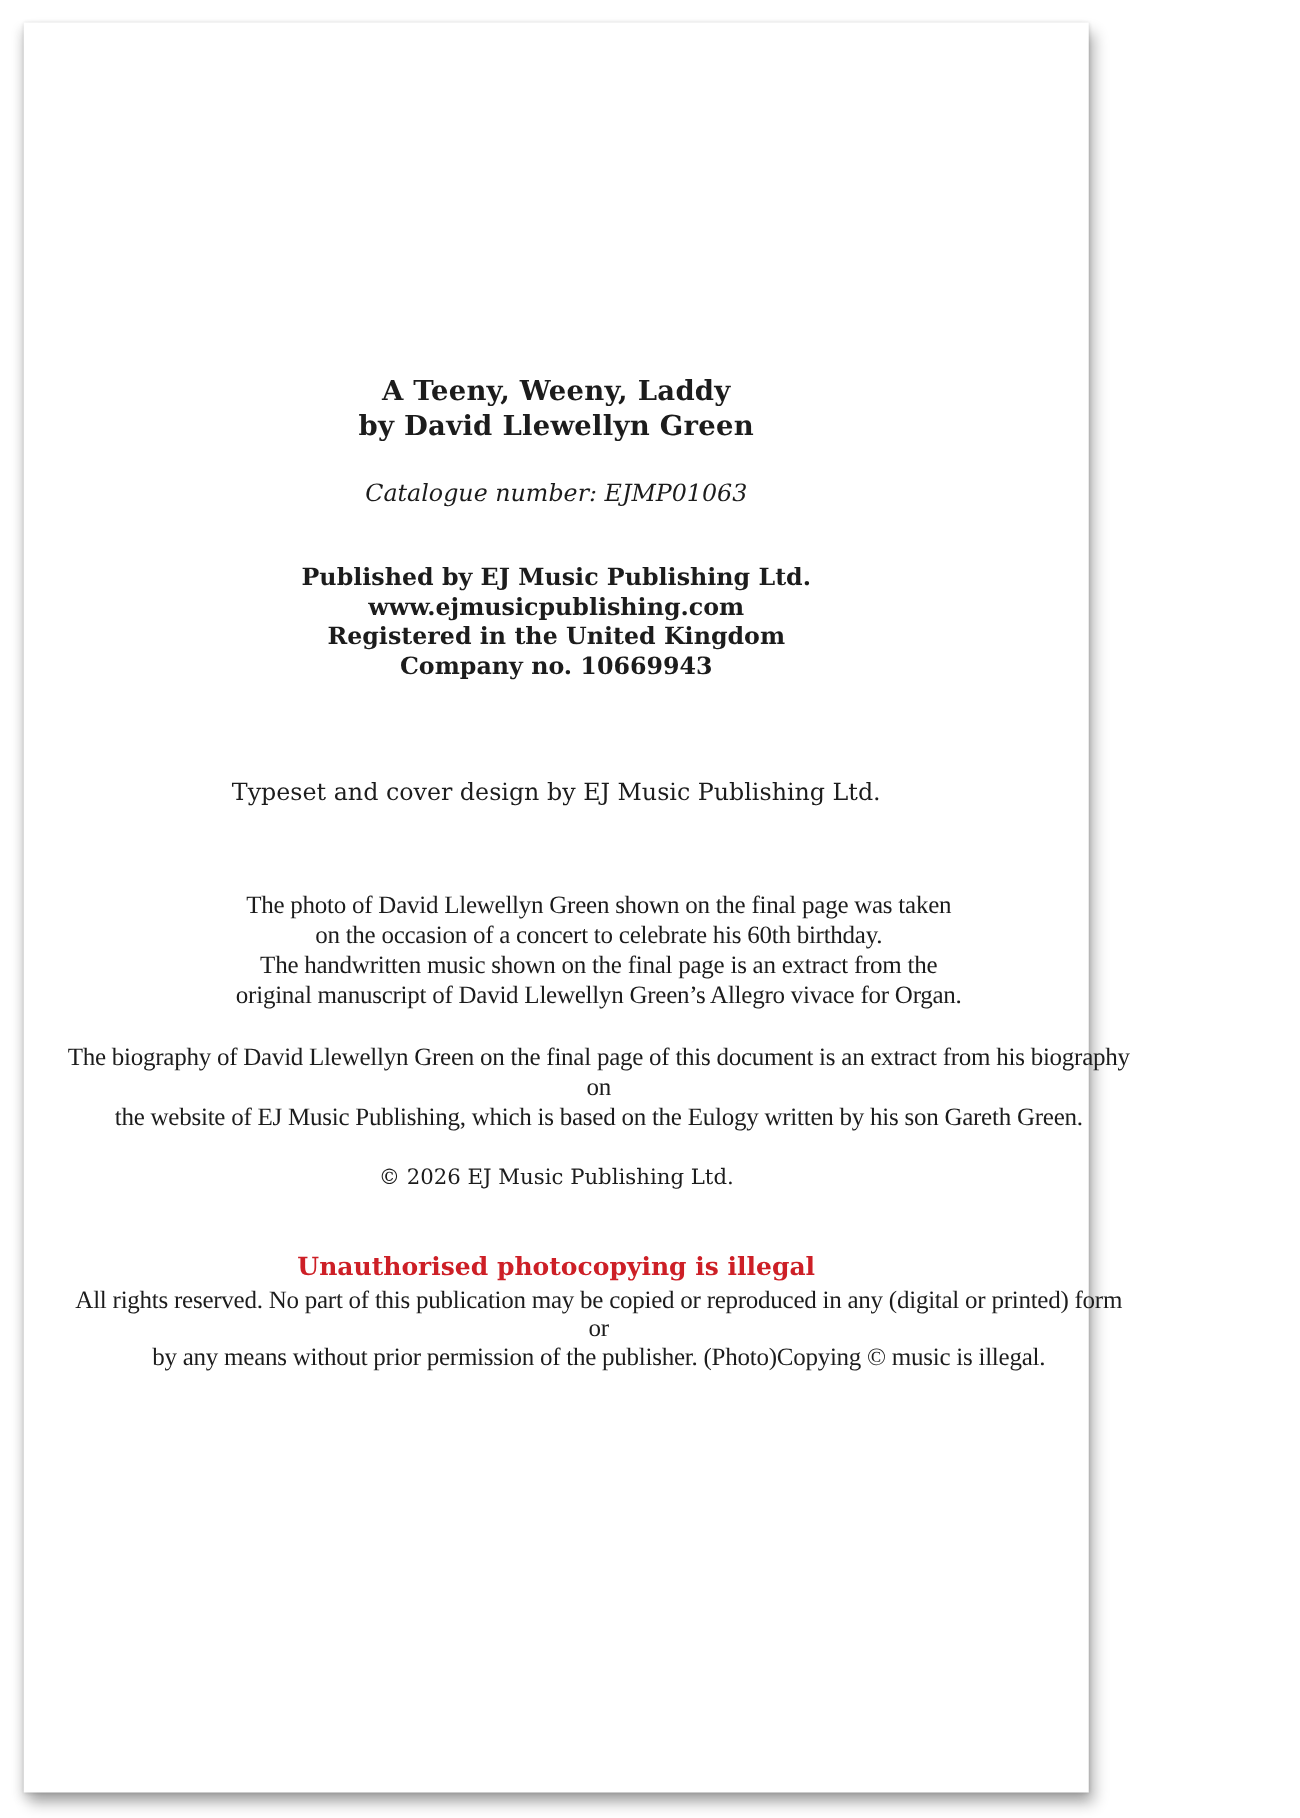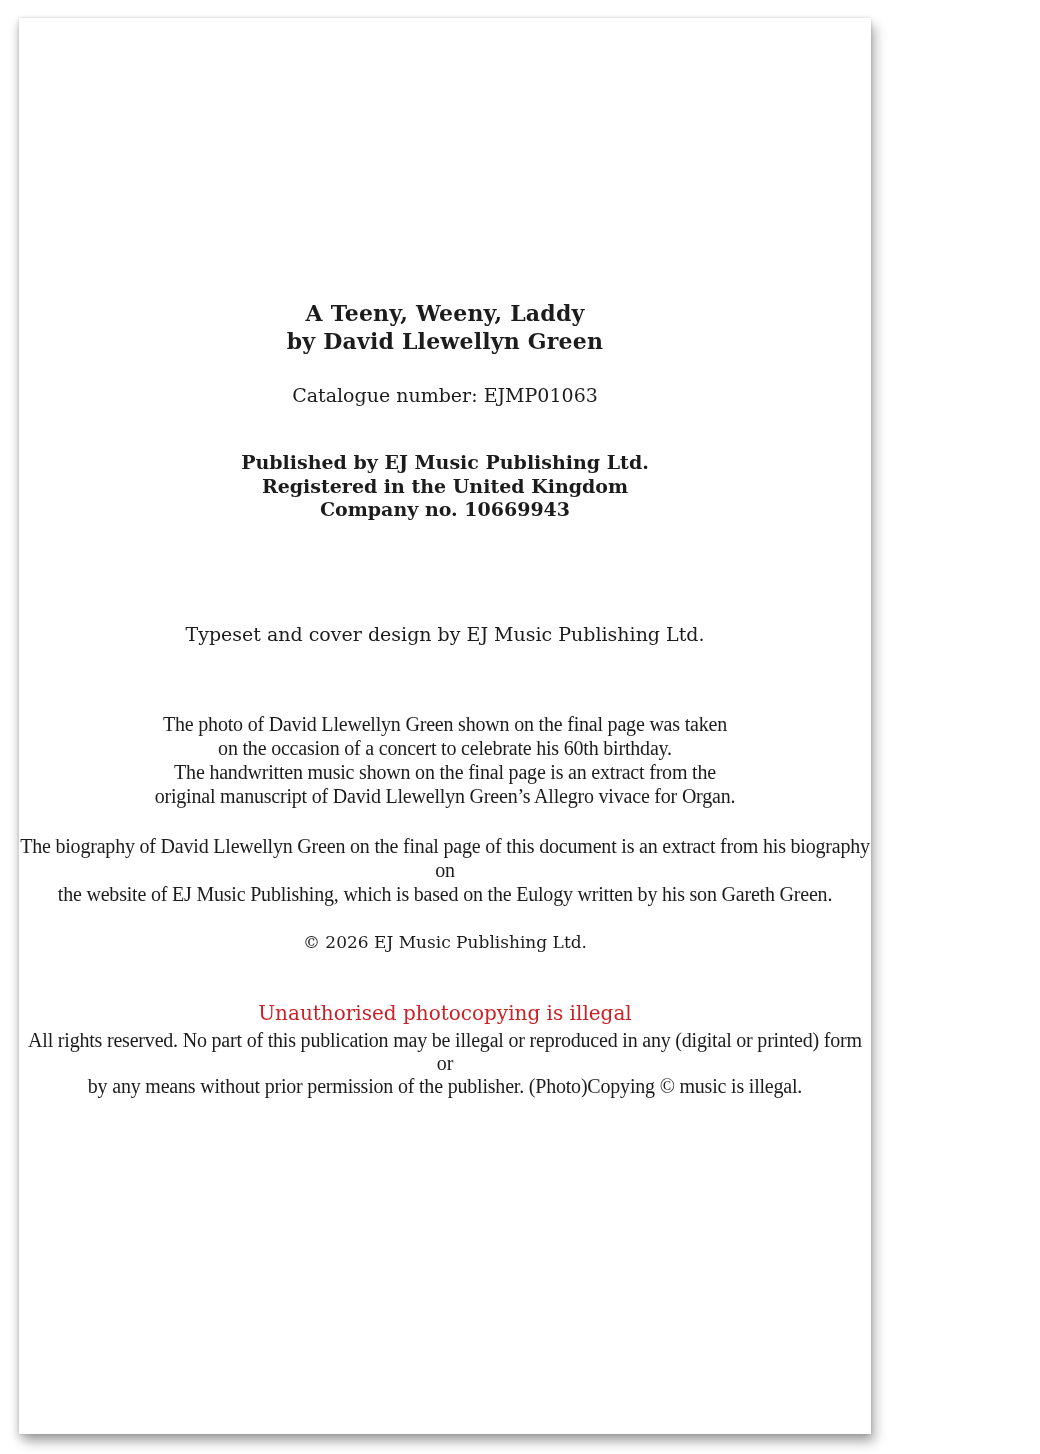--- a/index.html
+++ b/index.html
@@ -24,36 +24,37 @@
     position: absolute;
     left: 0;
     width: 100%;
     text-align: center;
     color: var(--ink, #1c1c1c);
   }
   .serif-book { font-family: "DejaVu Serif", serif; }
   .serif-narrow {
     font-family: "Liberation Serif", serif;
     letter-spacing: -0.2px;
+    padding-left: 34px;
   }
   .title {
     font-size: 22px;
     font-weight: bold;
     line-height: 28px;
     letter-spacing: 0.2px;
   }
-  .catalogue { font-size: 19px; line-height: 24px; }
+  .catalogue { font-size: 19px; line-height: 24px; font-style: italic; }
   .publisher { font-size: 19px; line-height: 23.5px; font-weight: bold; }
   .credits { font-size: 19px; line-height: 24px; }
   .photo-note { font-size: 20px; line-height: 24px; }
   .bio-note { font-size: 20px; line-height: 24px; }
   .copyright { font-size: 17px; line-height: 24px; }
   .warning-heading {
     font-size: 20px;
-    font-weight: normal;
+    font-weight: bold;
     line-height: 24px;
     color: var(--warning-red, #cd1f26);
     text-align: center;
   }
   .warning-body { font-size: 20px; line-height: 23px; }
   .purchase-note {
     font-size: 22px;
     line-height: 26px;
     font-style: italic;
     letter-spacing: -0.3px;
@@ -66,20 +67,21 @@
 
   <div class="block title serif-book" style="top:281px">
     <div>A Teeny, Weeny, Laddy</div>
     <div>by David Llewellyn Green</div>
   </div>
 
   <div class="block catalogue serif-book" style="top:365px">Catalogue number: EJMP01063</div>
 
   <div class="block publisher serif-book" style="top:433px">
     <div>Published by EJ Music Publishing Ltd.</div>
+    <div>www.ejmusicpublishing.com</div>
     <div>Registered in the United Kingdom</div>
     <div>Company no. 10669943</div>
   </div>
 
   <div class="block credits serif-book" style="top:604px">Typeset and cover design by EJ Music Publishing Ltd.</div>
 
   <div class="block photo-note serif-narrow" style="top:694px">
     <div>The photo of David Llewellyn Green shown on the final page was taken</div>
     <div>on the occasion of a concert to celebrate his 60th birthday.</div>
     <div>The handwritten music shown on the final page is an extract from the</div>
@@ -89,18 +91,18 @@
   <div class="block bio-note serif-narrow" style="top:816px">
     <div>The biography of David Llewellyn Green on the final page of this document is an extract from his biography on</div>
     <div>the website of EJ Music Publishing, which is based on the Eulogy written by his son Gareth Green.</div>
   </div>
 
   <div class="block copyright serif-book" style="top:912px">© 2026 EJ Music Publishing Ltd.</div>
 
   <div class="block warning-heading serif-book" style="top:983px">Unauthorised photocopying is illegal</div>
 
   <div class="block warning-body serif-narrow" style="top:1011px">
-    <div>All rights reserved. No part of this publication may be illegal or reproduced in any (digital or printed) form or</div>
+    <div>All rights reserved. No part of this publication may be copied or reproduced in any (digital or printed) form or</div>
     <div>by any means without prior permission of the publisher. (Photo)Copying © music is illegal.</div>
   </div>
 
 
 </div>
 
 </body></html>

